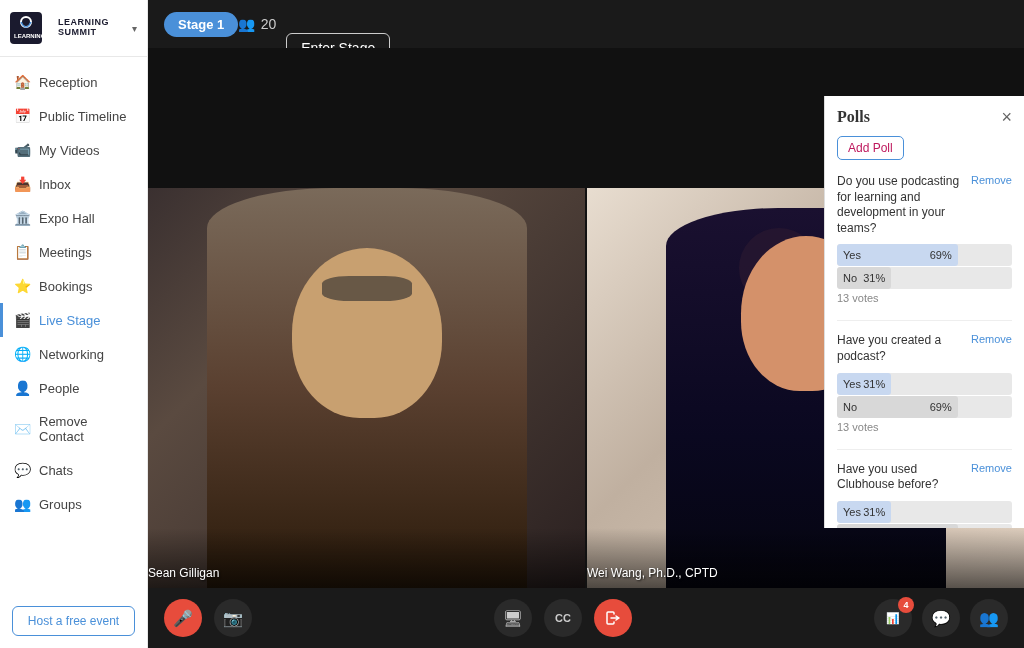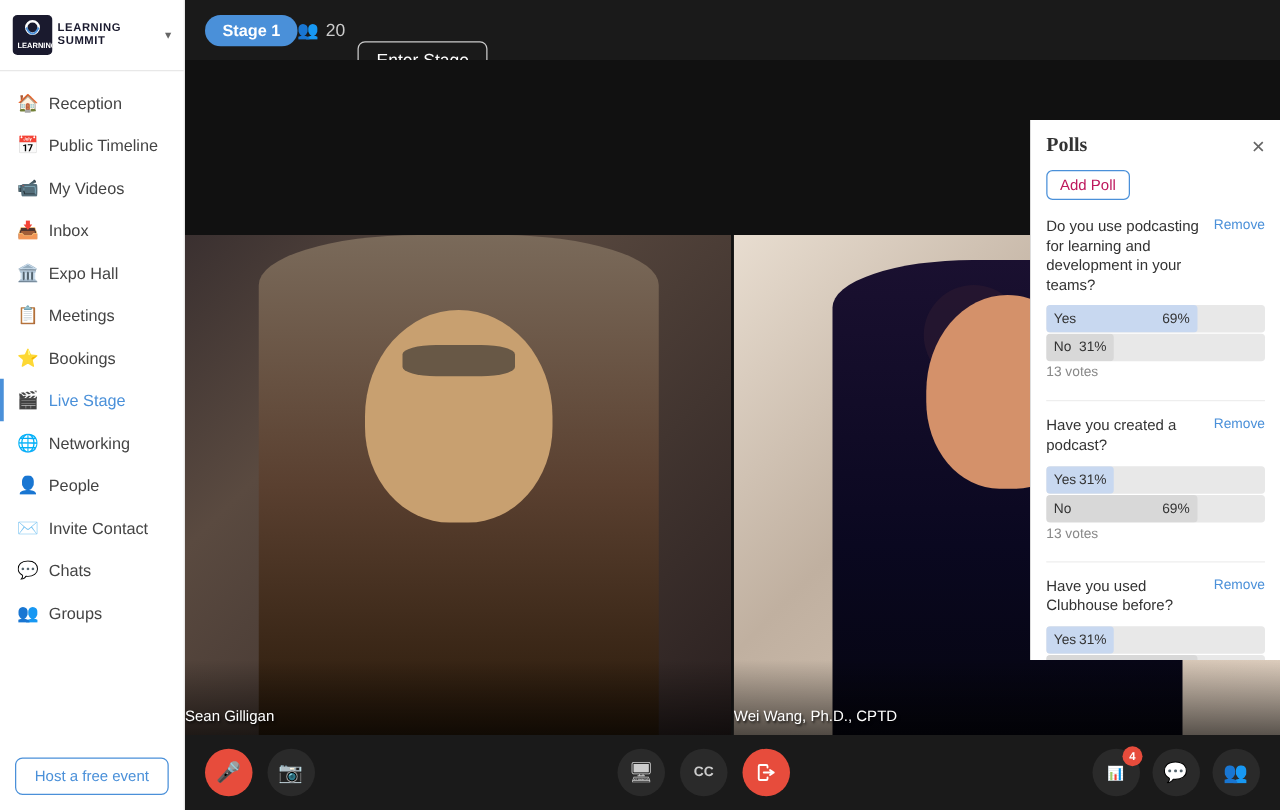--- a/index.html
+++ b/index.html
@@ -58,21 +58,21 @@
     .poll-remove { font-size: 11px; color: #4a90d9; cursor: pointer; white-space: nowrap; flex-shrink: 0; }
     .poll-bar-container { background: #e8e8e8; border-radius: 3px; height: 22px; position: relative; overflow: hidden; margin-bottom: 1px; }
     .poll-bar { height: 100%; border-radius: 3px; display: flex; align-items: center; padding-left: 6px; font-size: 11px; color: #333; position: relative; }
     .poll-bar-blue { background: #c8d8f0; }
     .poll-bar-gray { background: #d8d8d8; }
     .poll-pct { position: absolute; right: 6px; font-size: 11px; font-weight: 500; color: #333; }
     .poll-votes { font-size: 11px; color: #888; margin-top: 3px; }
     .poll-divider { border: none; border-top: 1px solid #eee; margin: 12px 0; }
 
     
-    .logo-wrap { display: flex; align-items: center; gap: 4px; }
+    .logo-wrap { display: flex; align-items: center; gap: 16px; }
     .logo-icon { width: 32px; height: 32px; }
   </style>
 </head>
 <body>
 
 <div class="sidebar">
   <div class="sidebar-logo">
     <div class="logo-wrap">
       <svg class="logo-icon" viewBox="0 0 32 32">
         <rect width="32" height="32" rx="4" fill="#1a1a2e"></rect>
@@ -123,21 +123,21 @@
     <div class="nav-item">
       <span class="nav-icon">🌐</span>
       <span>Networking</span>
     </div>
     <div class="nav-item">
       <span class="nav-icon">👤</span>
       <span>People</span>
     </div>
     <div class="nav-item">
       <span class="nav-icon">✉️</span>
-      <span>Invite Contact</span>
+      <span>Remove Contact</span>
     </div>
     <div class="nav-item">
       <span class="nav-icon">💬</span>
       <span>Chats</span>
     </div>
     <div class="nav-item">
       <span class="nav-icon">👥</span>
       <span>Groups</span>
     </div>
   </nav>

